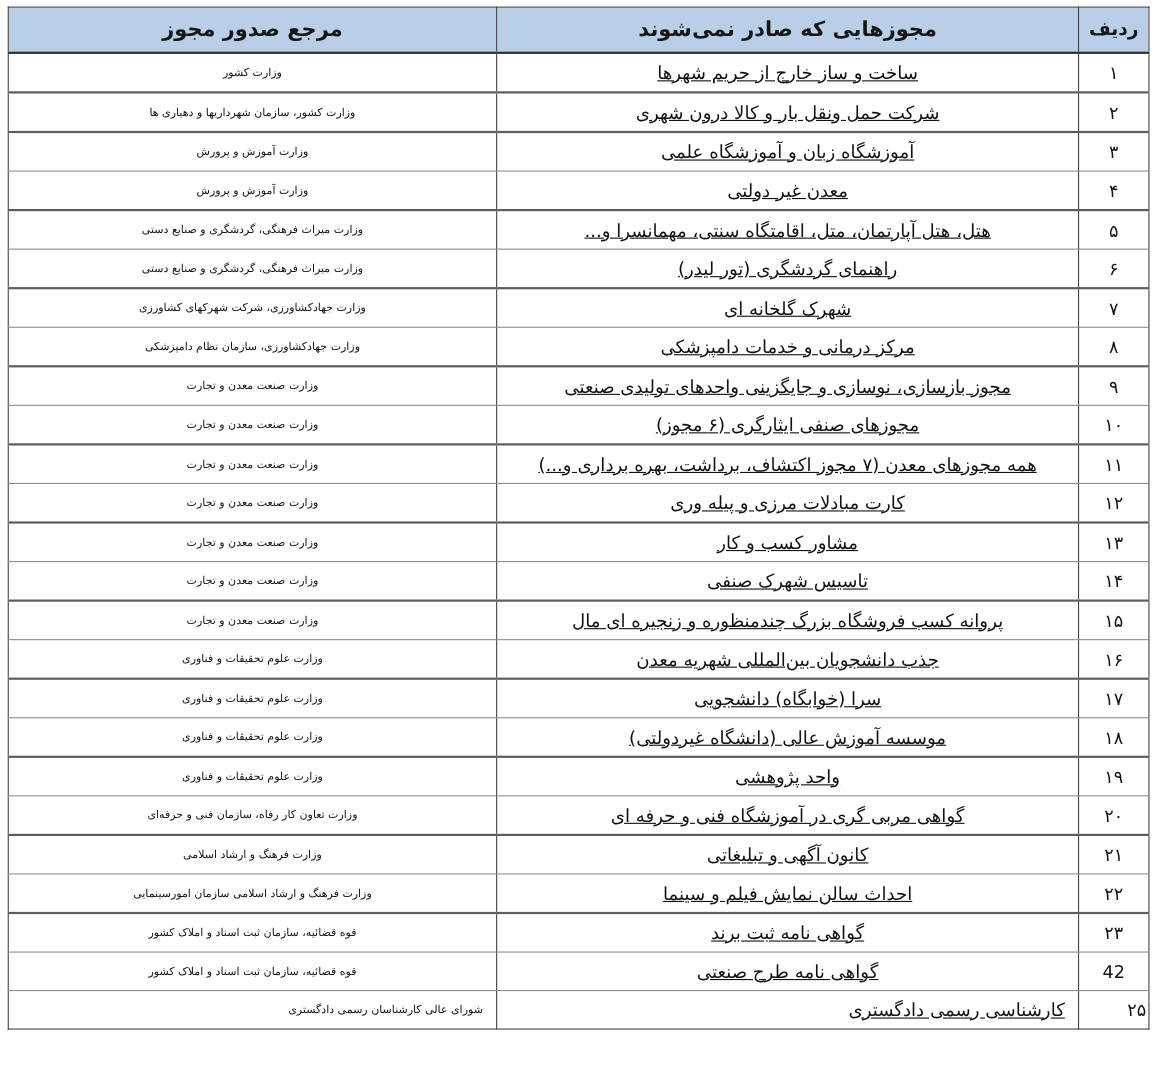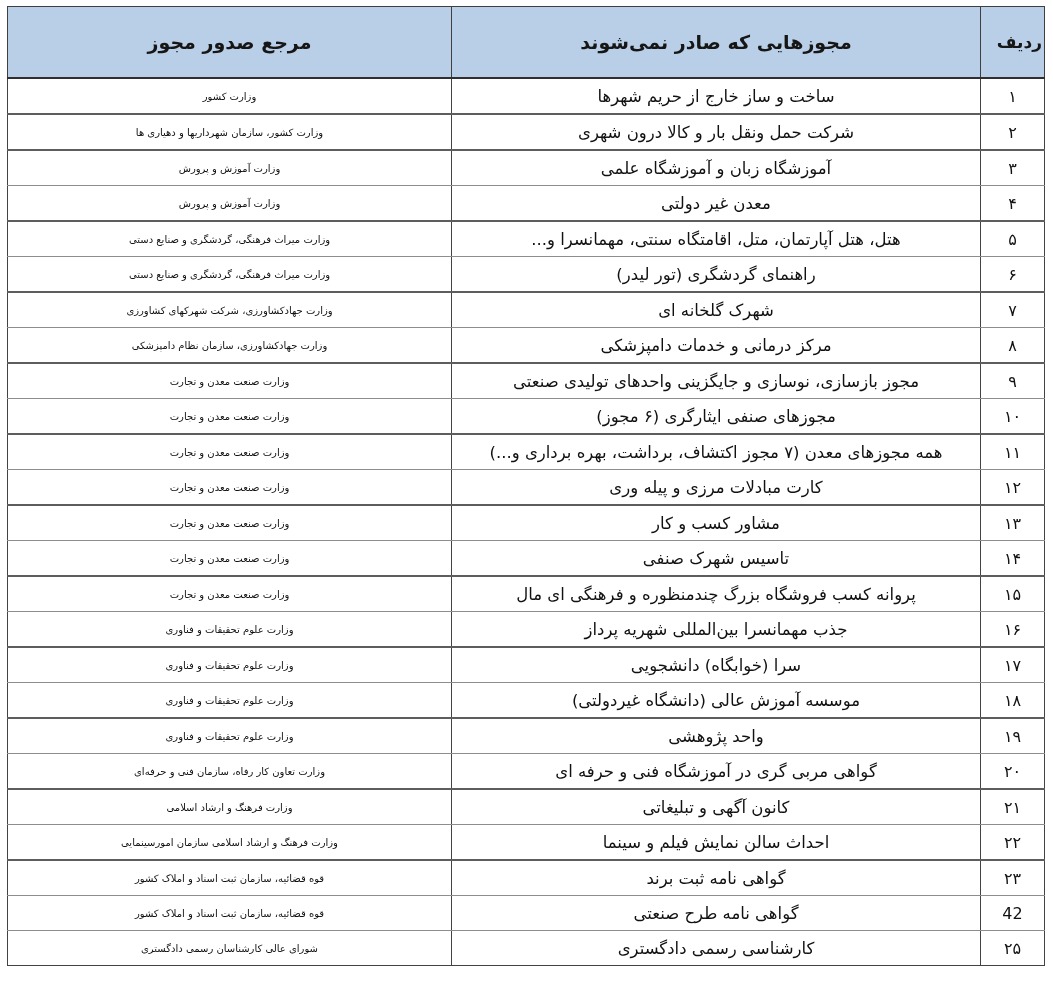--- a/index.html
+++ b/index.html
@@ -40,21 +40,21 @@
     color: #161616;
     font-weight: bold;
     font-size: 19px;
     height: 40px;
     line-height: 40px;
     padding: 0 0;
     text-align: center;
     white-space: nowrap;
     overflow: hidden;
   }
-  thead th.th-index { font-size: 17px; padding: 15px 2px; text-align: right; }
+  thead th.th-index { font-size: 17px; padding: 0 2px; }
 
   tbody td {
     border-right: 1px solid #434343;
     border-left: 1px solid #434343;
     border-bottom: 1px solid #8d8d8d;
     border-top: 1px solid #8d8d8d;
     height: 34px;
     font-size: 16.5px;
     color: #111111;
     padding: 0 12px;
@@ -64,26 +64,27 @@
   }
   tbody tr.thick-top td { border-top: 2px solid #5d5d5d; }
 
   td.cell-index {
     text-align: center;
     padding: 0 2px;
     font-size: 16px;
   }
   td.cell-title {
     text-align: center;
+    text-decoration: underline;
   }
   td.cell-issuer {
     text-align: center;
     font-size: 10px;
   }
-  tbody tr:last-child td { border-bottom: 1px solid #434343; }
+  tbody tr:last-child td { border-bottom: 1px solid #434343; text-align: right; }
 </style>
 </head>
 <body>
 
 <div class="page">
   <table class="licenses">
     <colgroup>
       <col class="col-index">
       <col class="col-title">
       <col class="col-issuer">
@@ -161,26 +162,26 @@
           <td class="cell-title">مشاور کسب و کار</td>
           <td class="cell-issuer">وزارت صنعت معدن و تجارت</td>
         </tr>
         <tr>
           <td class="cell-index">۱۴</td>
           <td class="cell-title">تاسیس شهرک صنفی</td>
           <td class="cell-issuer">وزارت صنعت معدن و تجارت</td>
         </tr>
         <tr class="thick-top">
           <td class="cell-index">۱۵</td>
-          <td class="cell-title">پروانه کسب فروشگاه بزرگ چندمنظوره و فرهنگی ای مال</td>
+          <td class="cell-title">پروانه کسب فروشگاه بزرگ چندمنظوره و زنجیره ای مال</td>
           <td class="cell-issuer">وزارت صنعت معدن و تجارت</td>
         </tr>
         <tr>
           <td class="cell-index">۱۶</td>
-          <td class="cell-title">جذب مهمانسرا بین‌المللی شهریه پرداز</td>
+          <td class="cell-title">جذب دانشجویان بین‌المللی شهریه معدن</td>
           <td class="cell-issuer">وزارت علوم تحقیقات و فناوری</td>
         </tr>
         <tr class="thick-top">
           <td class="cell-index">۱۷</td>
           <td class="cell-title">سرا (خوابگاه) دانشجویی</td>
           <td class="cell-issuer">وزارت علوم تحقیقات و فناوری</td>
         </tr>
         <tr>
           <td class="cell-index">۱۸</td>
           <td class="cell-title">موسسه آموزش عالی (دانشگاه غیردولتی)</td>

